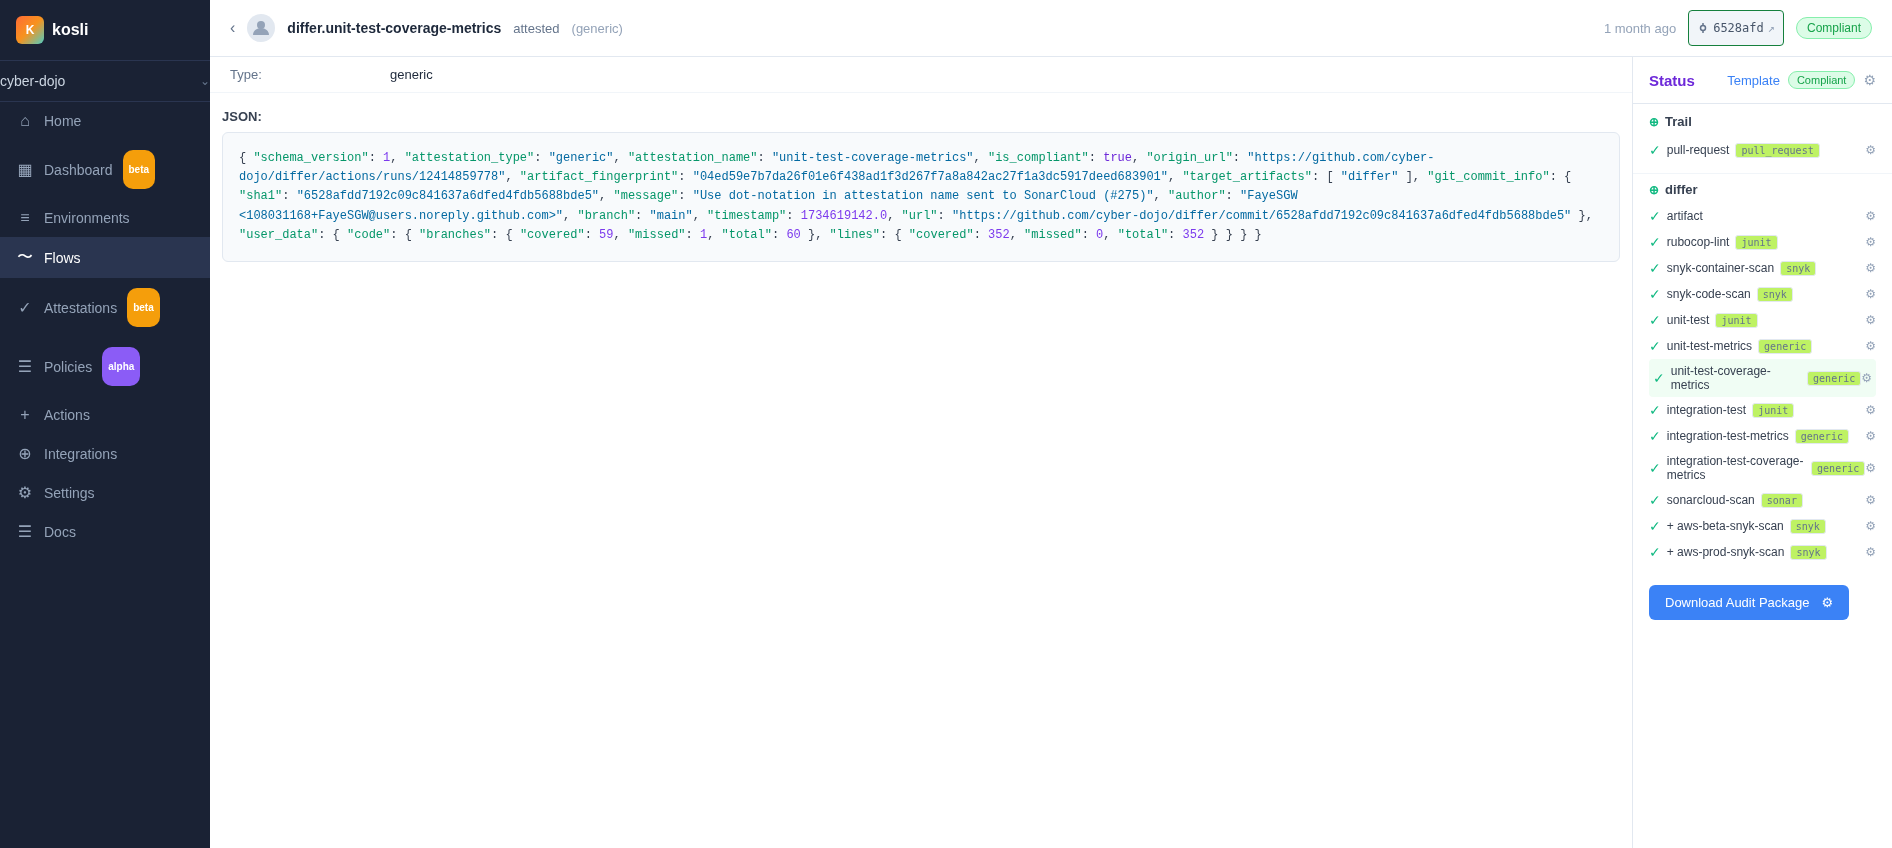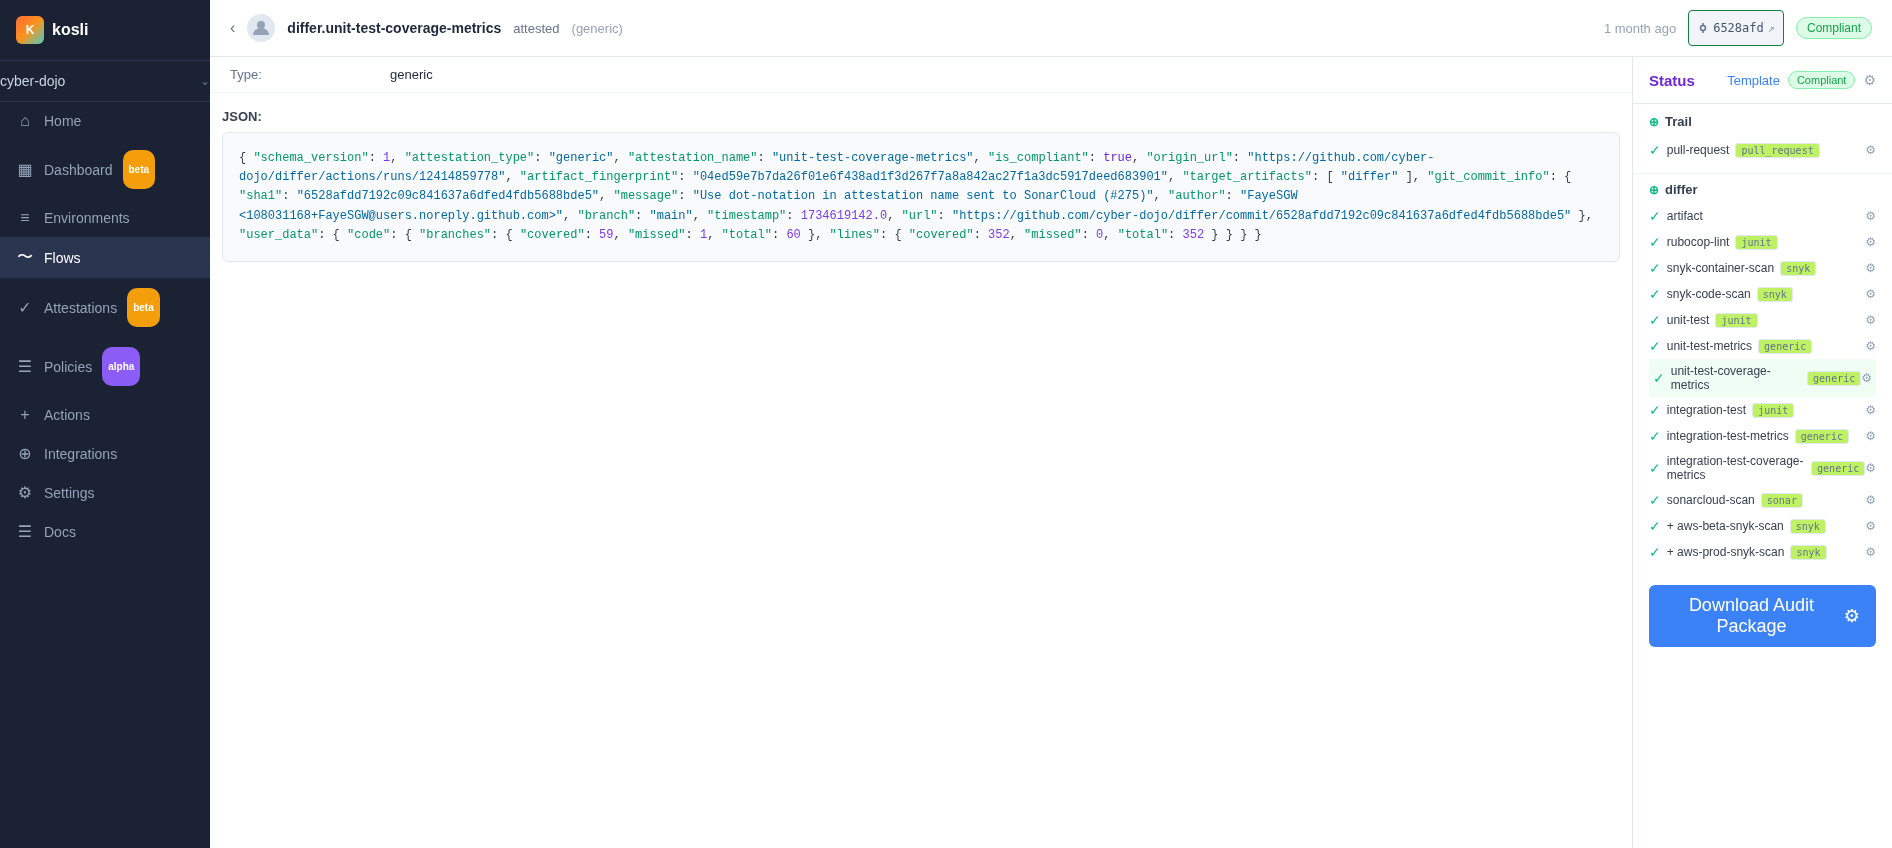--- a/index.html
+++ b/index.html
@@ -71,21 +71,21 @@
     .trail-item { display: flex; align-items: center; justify-content: space-between; padding: 5px 0; }
     .trail-item-left { display: flex; align-items: center; gap: 6px; flex: 1; }
     .check-icon { color: #10b981; font-size: 14px; flex-shrink: 0; }
     .trail-name { font-size: 12px; color: #374151; }
     .trail-tag { background: #bef264; border: 1px solid #e2e8f0; border-radius: 3px; padding: 1px 5px; font-size: 10px; color: #64748b; font-family: monospace; }
     .trail-gear { color: #94a3b8; font-size: 12px; cursor: pointer; }
 
     .differ-section { padding: 8px 16px; }
     .differ-header { display: flex; align-items: center; gap: 6px; font-size: 13px; font-weight: 600; color: #374151; margin-bottom: 6px; }
 
-    .download-btn { margin: 12px 16px; background: #3b82f6; color: #fff; border: none; border-radius: 6px; padding: 10px 16px; font-size: 18px; font-weight: 500; cursor: pointer; display: flex; align-items: center; justify-content: center; gap: 6px; }
+    .download-btn { margin: 12px 16px; background: #3b82f6; color: #fff; border: none; border-radius: 6px; padding: 10px 16px; font-size: 13px; font-weight: 500; cursor: pointer; display: flex; align-items: center; justify-content: center; gap: 12px; }
 
     .status-panel-scroll { flex: 1; overflow-y: auto; }
   </style>
 </head>
 <body>
 
 <nav class="sidebar">
   <div class="sidebar-logo">
     <div class="logo-icon">K</div>
     <span class="logo-text">kosli</span>

